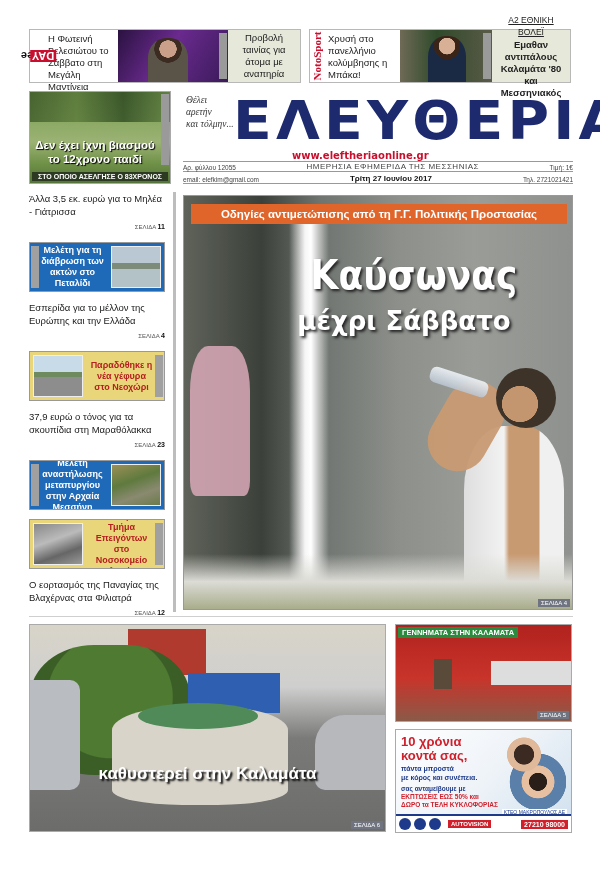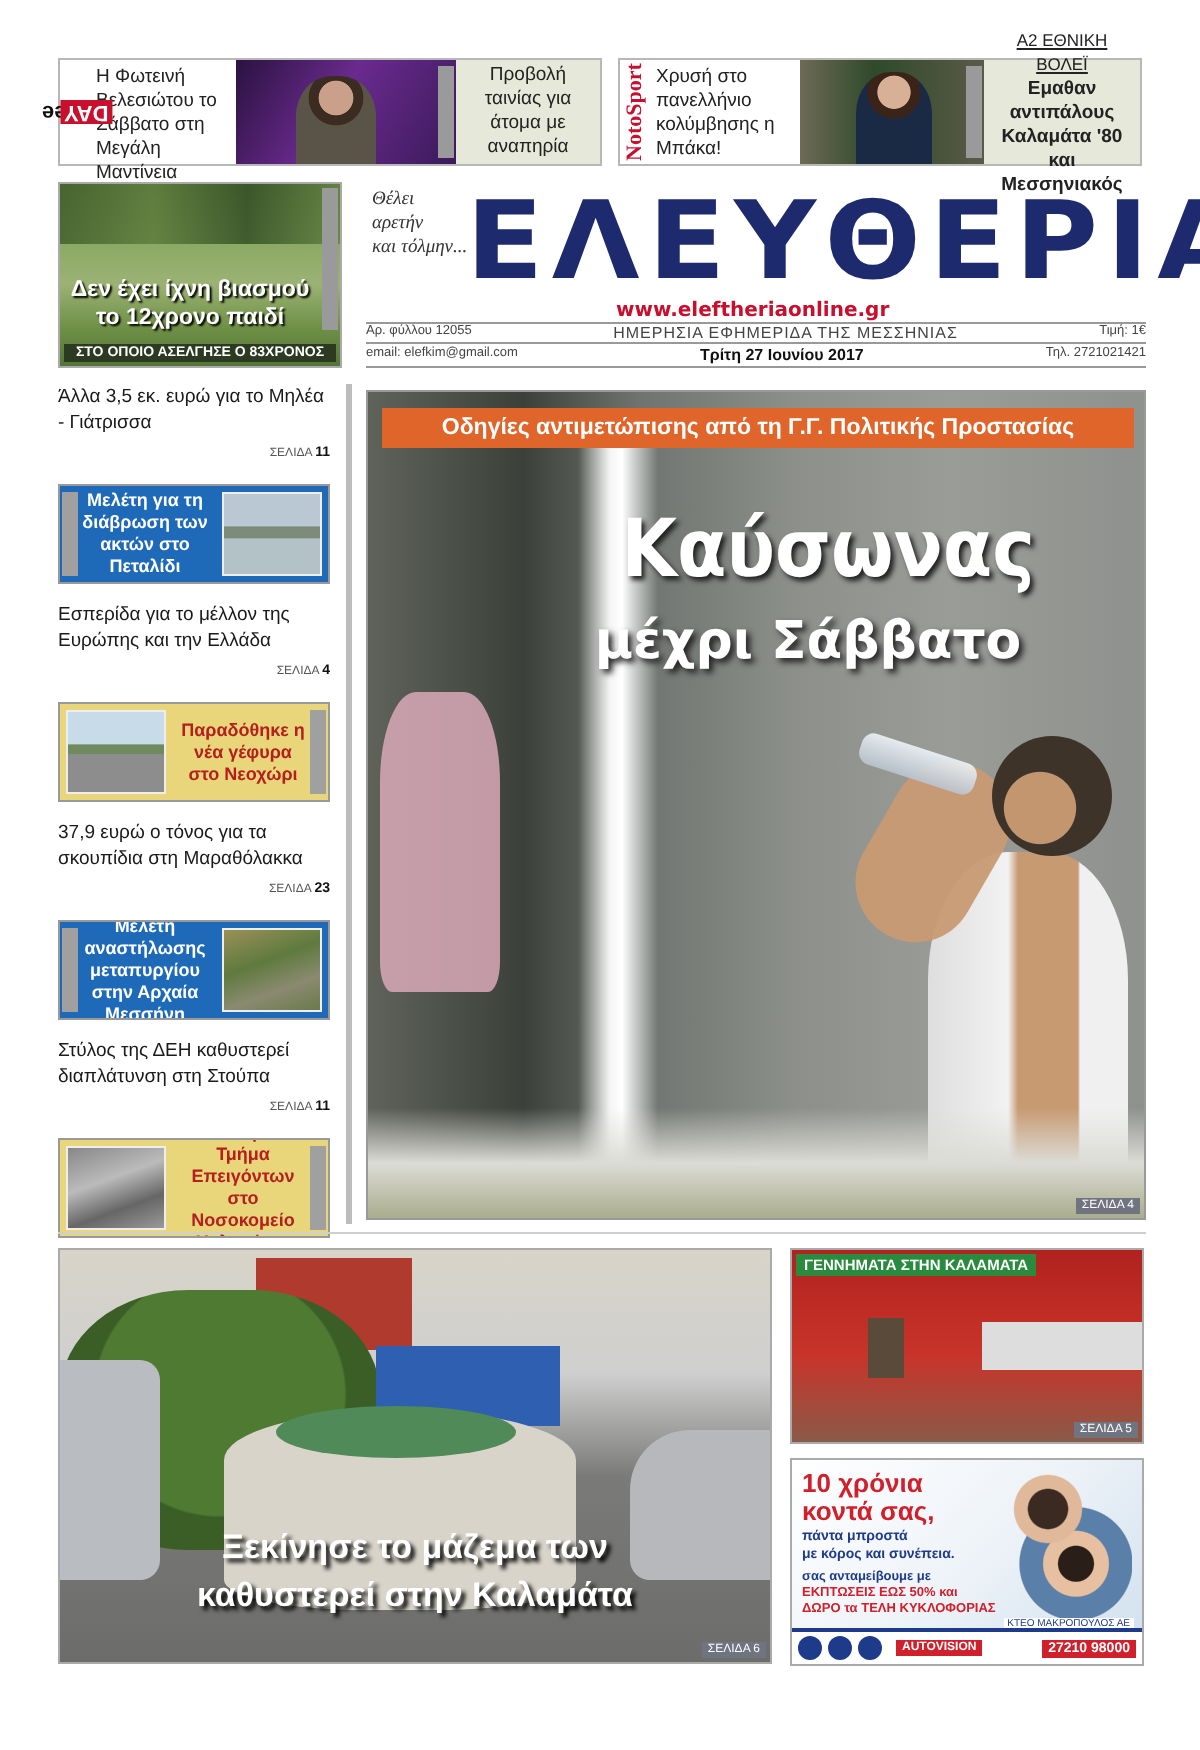--- a/index.html
+++ b/index.html
@@ -33,22 +33,22 @@
   
   .top-feature { position: absolute; left: 29px; top: 91px; width: 142px; height: 93px; border: 1px solid #aaa;
     background: linear-gradient(180deg,#6c8a4a 0%,#8aa862 30%,#9bb274 55%,#6d8f45 80%,#54743a 100%); overflow: hidden; }
   .top-feature .trees { position: absolute; left: 0; top: 0; right: 0; height: 30px; background: linear-gradient(90deg,#3e5a2a,#5a7a3a,#2e4a22,#5f7f40); opacity: .8; }
   .top-feature .title { position: absolute; left: 0; right: 10px; top: 46px; text-align: center; color: #fff; font-weight: bold; font-size: 11.5px; line-height: 14px; text-shadow: 1px 1px 1px #000; }
   .top-feature .sub { position: absolute; left: 2px; right: 2px; bottom: 2px; background: #2c3a22; color: #fff; font-size: 7px; font-weight: bold; text-align: center; padding: 1px 0; }
   .top-feature .vert-page { top: 2px; bottom: 18px; }
 
   .motto { position: absolute; left: 186px; top: 94px; font-family: "Liberation Serif", serif; font-style: italic; font-size: 9.5px; line-height: 12px; color: #333; }
   .logo { position: absolute; left: 233px; top: 92px; width: 345px; height: 58px; font-family: "DejaVu Sans", sans-serif; font-weight: bold; font-size: 54px; letter-spacing: 4px; color: #1e2a6e; line-height: 58px; transform: scaleX(1.05); transform-origin: left; }
-  .site-url { position: absolute; left: 308px; top: 150px; font-size: 10px; font-weight: bold; color: #c8102e; font-family: "DejaVu Sans", sans-serif; }
-  .meta-row { position: absolute; left: 183px; width: 390px; height: 11px; font-size: 6.5px; color: #444; display: flex; justify-content: space-between; align-items: flex-start; border-bottom: 1px solid #999; }
+  .site-url { position: absolute; left: 292px; top: 150px; font-size: 10px; font-weight: bold; color: #c8102e; font-family: "DejaVu Sans", sans-serif; }
+  .meta-row { position: absolute; left: 183px; width: 390px; height: 11px; font-size: 6.5px; color: #444; display: flex; justify-content: space-between; align-items: flex-end; border-bottom: 1px solid #999; }
   .meta-row.r1 { top: 161px; border-top: 1px solid #999; }
   .meta-row.r2 { top: 173px; }
   .meta-row .center { font-size: 8px; letter-spacing: .5px; }
   .meta-row .date { font-weight: bold; font-size: 8px; color: #111; }
 
   
   .left-col { position: absolute; left: 29px; top: 192px; width: 136px; }
   .vrule { position: absolute; left: 173px; top: 192px; width: 3px; height: 420px; background: #bdbdbd; }
   .brief { font-size: 9.5px; line-height: 13px; color: #1a1a1a; }
   .page-ref { font-size: 6px; text-align: right; color: #555; margin-top: 2px; }
@@ -203,24 +203,20 @@
     <div>37,9 ευρώ ο τόνος για τα σκουπίδια στη Μαραθόλακκα</div>
     <div class="page-ref"><span>ΣΕΛΙΔΑ</span> <b>23</b></div>
   </div>
 
   <div class="promo blue">
     <div class="tag"></div>
     <div class="ptext">Μελέτη αναστήλωσης μεταπυργίου στην Αρχαία Μεσσήνη</div>
     <div class="pimg img-ruins"></div>
   </div>
 
-  <div class="brief">
-    <div>Στύλος της ΔΕΗ καθυστερεί διαπλάτυνση στη Στούπα</div>
-    <div class="page-ref"><span>ΣΕΛΙΔΑ</span> <b>11</b></div>
-  </div>
 
   <div class="promo yellow">
     <div class="pimg img-hall"></div>
     <div class="ptext">Αυτόνομο το Τμήμα Επειγόντων στο Νοσοκομείο Καλαμάτας</div>
     <div class="tag"></div>
   </div>
 
   <div class="brief">
     <div>Ο εορτασμός της Παναγίας της Βλαχέρνας στα Φιλιατρά</div>
     <div class="page-ref"><span>ΣΕΛΙΔΑ</span> <b>12</b></div>
@@ -246,21 +242,20 @@
 
 <div class="bottom-main">
   <div class="bm-red"></div>
   <div class="bm-bush"></div>
   <div class="bm-bin"></div>
   <div class="bm-car-l"></div>
   <div class="bm-car-r"></div>
   <div class="bm-well"></div>
   <div class="bm-lid"></div>
   <div class="bm-title">
-    <div>Ξεκίνησε το μάζεμα των</div>
     <div>καθυστερεί στην Καλαμάτα</div>
   </div>
   <div class="page-badge">ΣΕΛΙΔΑ 6</div>
 </div>
 
 <div class="bottom-right1">
   <div class="br1-podium"></div>
   <div class="br1-table"></div>
   <div class="br1-label">ΓΕΝΝΗΜΑΤΑ ΣΤΗΝ ΚΑΛΑΜΑΤΑ</div>
   <div class="page-badge">ΣΕΛΙΔΑ 5</div>

